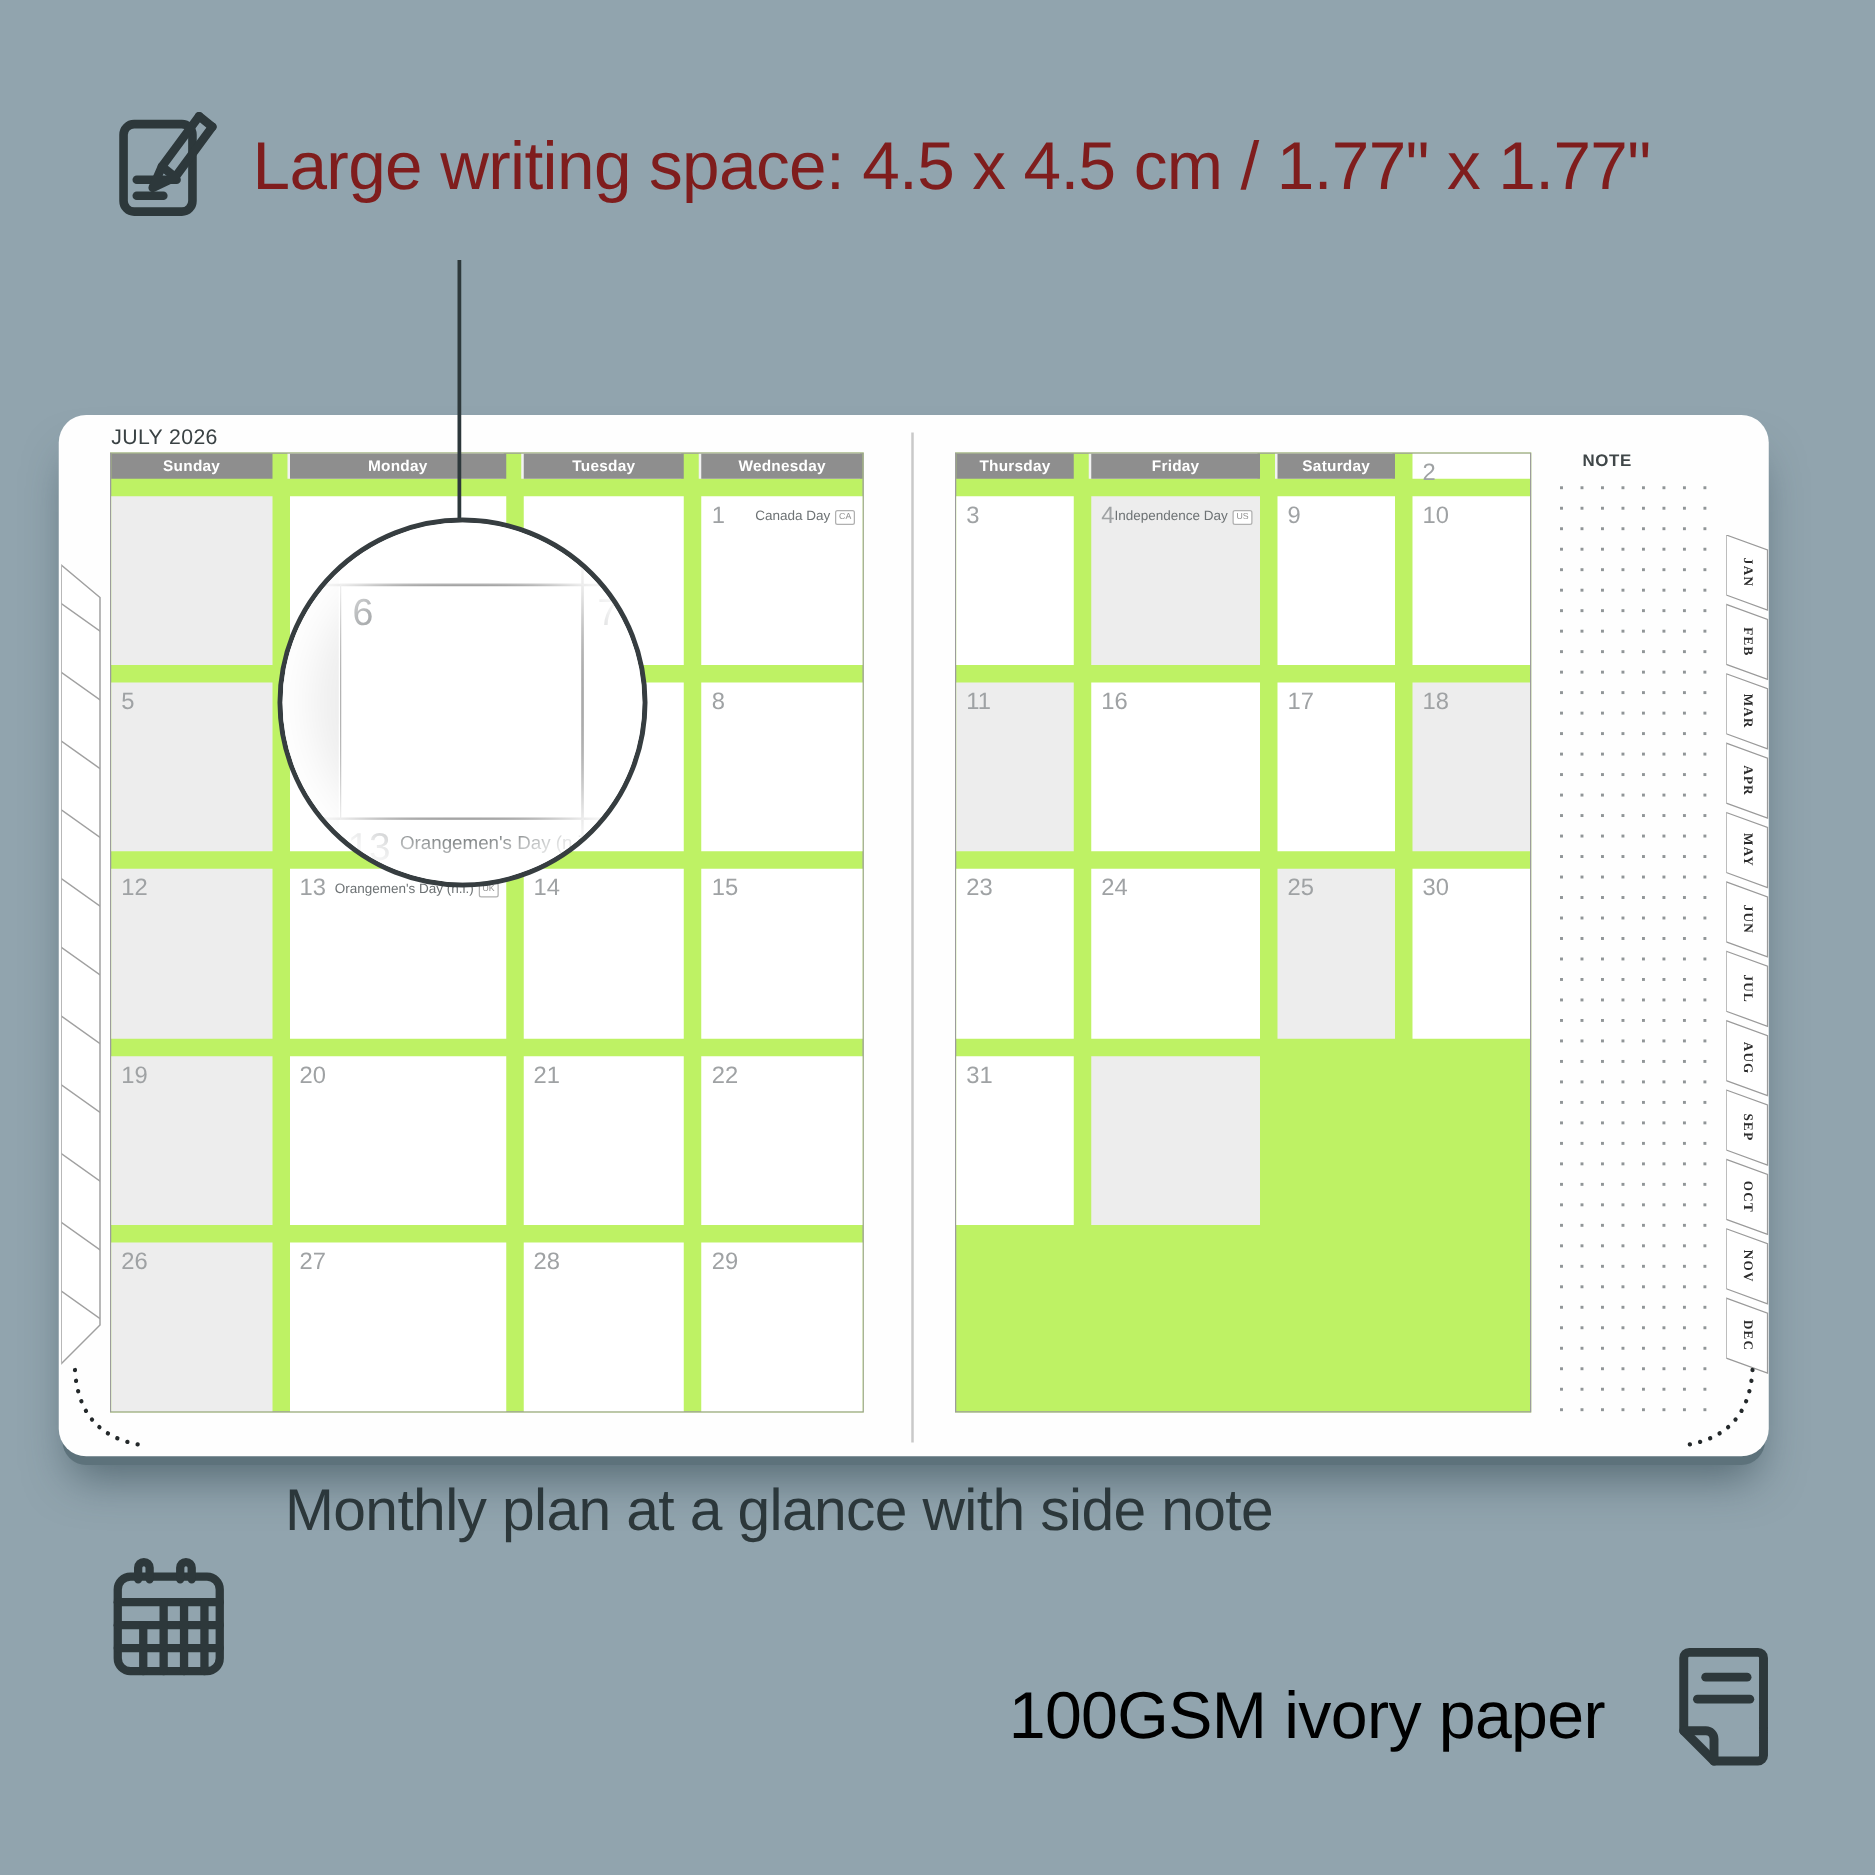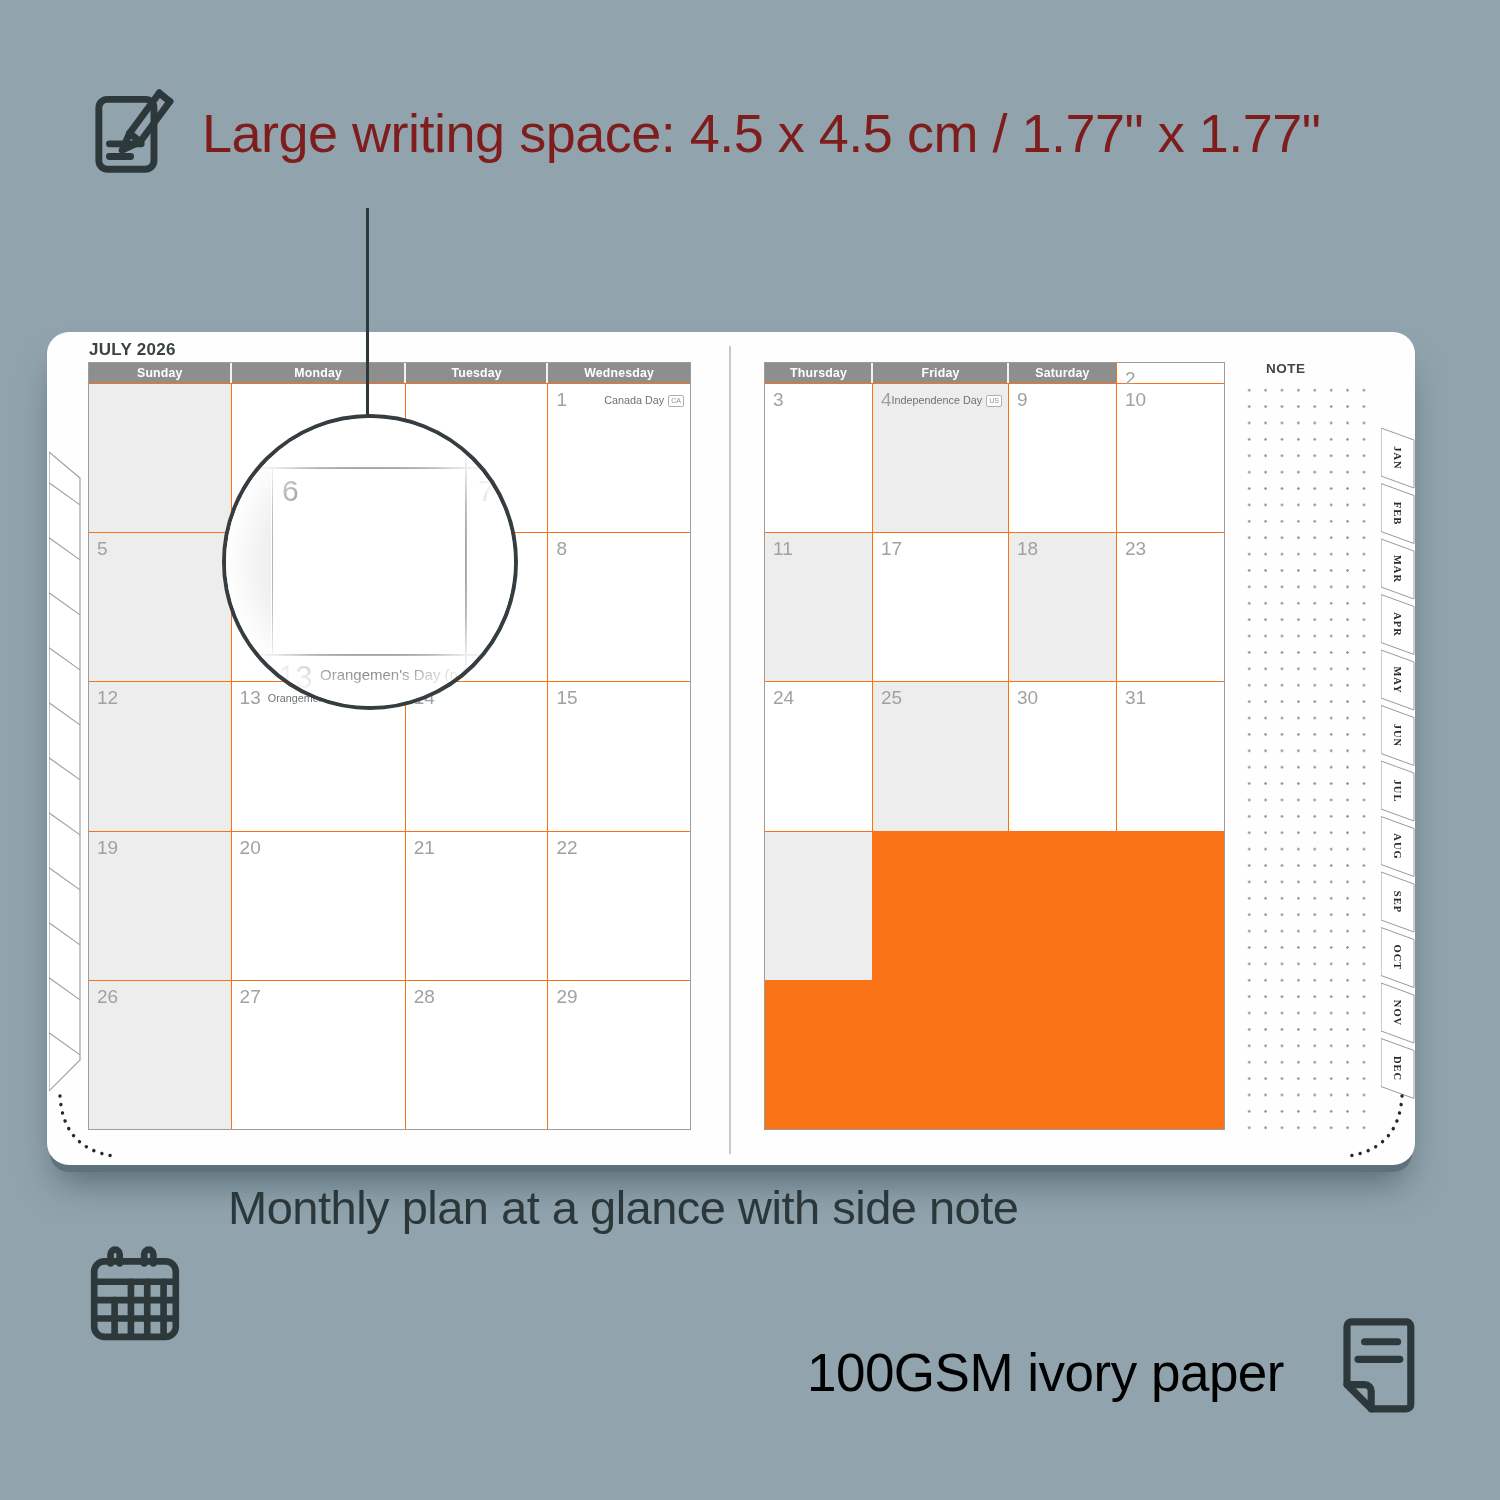--- a/index.html
+++ b/index.html
@@ -18,26 +18,26 @@
   }
   .pointer-line{position:absolute;left:366px;top:208px;width:3px;height:209px;background:#2d383b;z-index:5;}
 
   
   .planner{
     position:absolute;left:47px;top:332px;width:1368px;height:833px;
     background:#fefefe;border-radius:22px;
     box-shadow:0 10px 0 -3px #5d727b, 0 26px 36px -10px rgba(35,56,66,.55);
     z-index:1;
   }
-  .mtitle{position:absolute;left:42px;top:8px;font-size:17px;font-weight:bold;color:#3a4244;letter-spacing:.3px;}
+  .mtitle{position:absolute;left:42px;top:8px;font-size:17px;font-weight:normal;color:#3a4244;letter-spacing:.3px;}
   .spine{position:absolute;left:682px;top:14px;width:1.5px;height:808px;background:#c9c9c9;}
 
   .pgrid{
     position:absolute;top:30px;height:766px;
-    display:grid;gap:1px;background:#f97316;border:1px solid #9c9c9c;
+    display:grid;gap:14px;background:#bef264;border:1px solid #9c9c9c;
   }
   .pgrid.left{left:41px;width:601px;grid-template-columns:repeat(4,1fr);grid-template-rows:20px repeat(5,1fr);}
   .pgrid.right{left:717px;width:459px;grid-template-columns:repeat(4,1fr);grid-template-rows:20px repeat(5,1fr);}
   .dow{
     background:#8e8e8e;color:#fff;font-weight:bold;font-size:12.3px;
     display:flex;align-items:center;justify-content:center;letter-spacing:.2px;
   }
   .dow + .dow{box-shadow:-2px 0 0 #f2f2f2;}
   .cell{
     background:#fff;display:flex;align-items:flex-start;
@@ -237,20 +237,23 @@
         <span class="dnum">9</span>
       </div>
     <div class="cell">
         <span class="dnum">10</span>
       </div>
     <div class="cell wk">
         <span class="dnum">11</span>
       </div>
 
     <div class="cell">
+        <span class="dnum">16</span>
+      </div>
+    <div class="cell">
         <span class="dnum">17</span>
       </div>
     <div class="cell wk">
         <span class="dnum">18</span>
       </div>
 
     <div class="cell">
         <span class="dnum">23</span>
       </div>
     <div class="cell">

